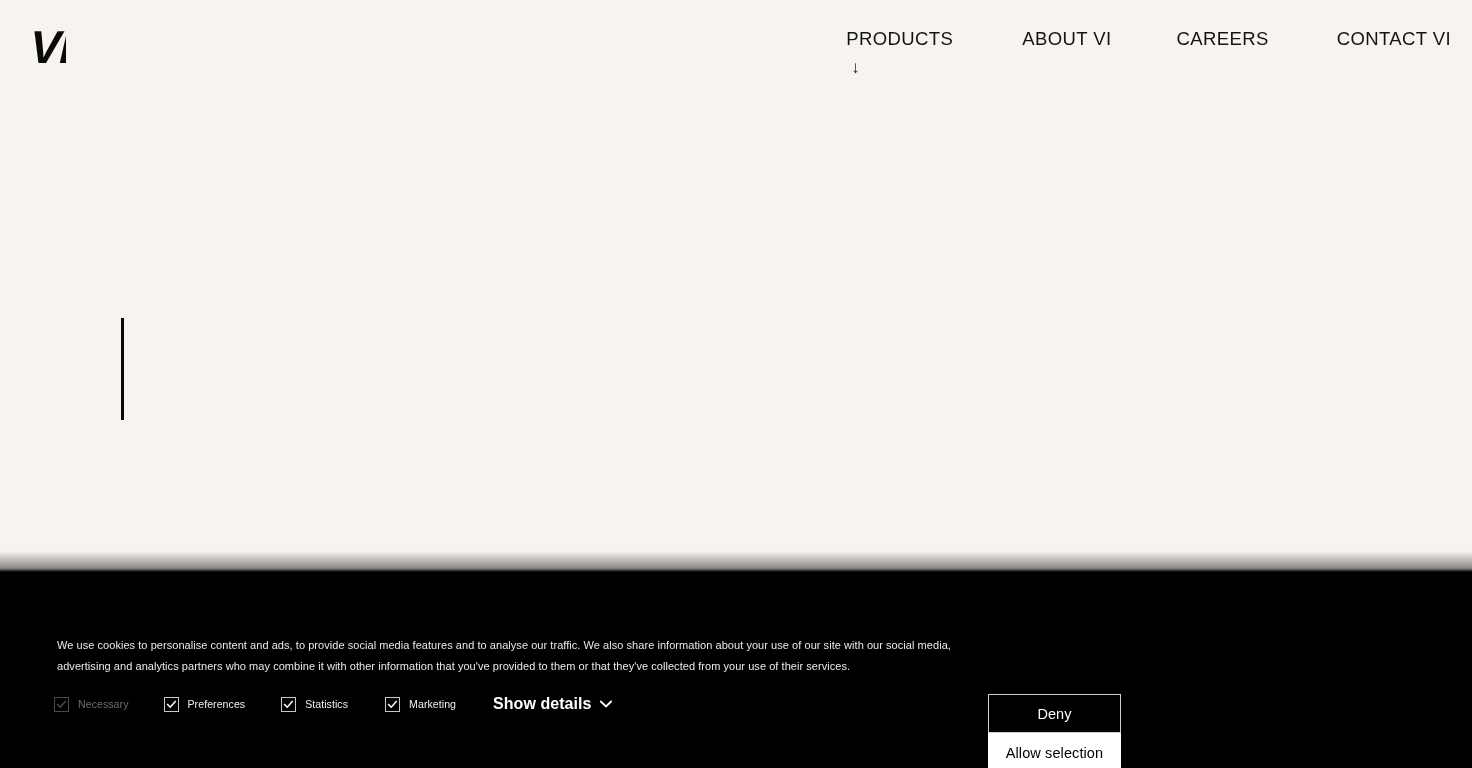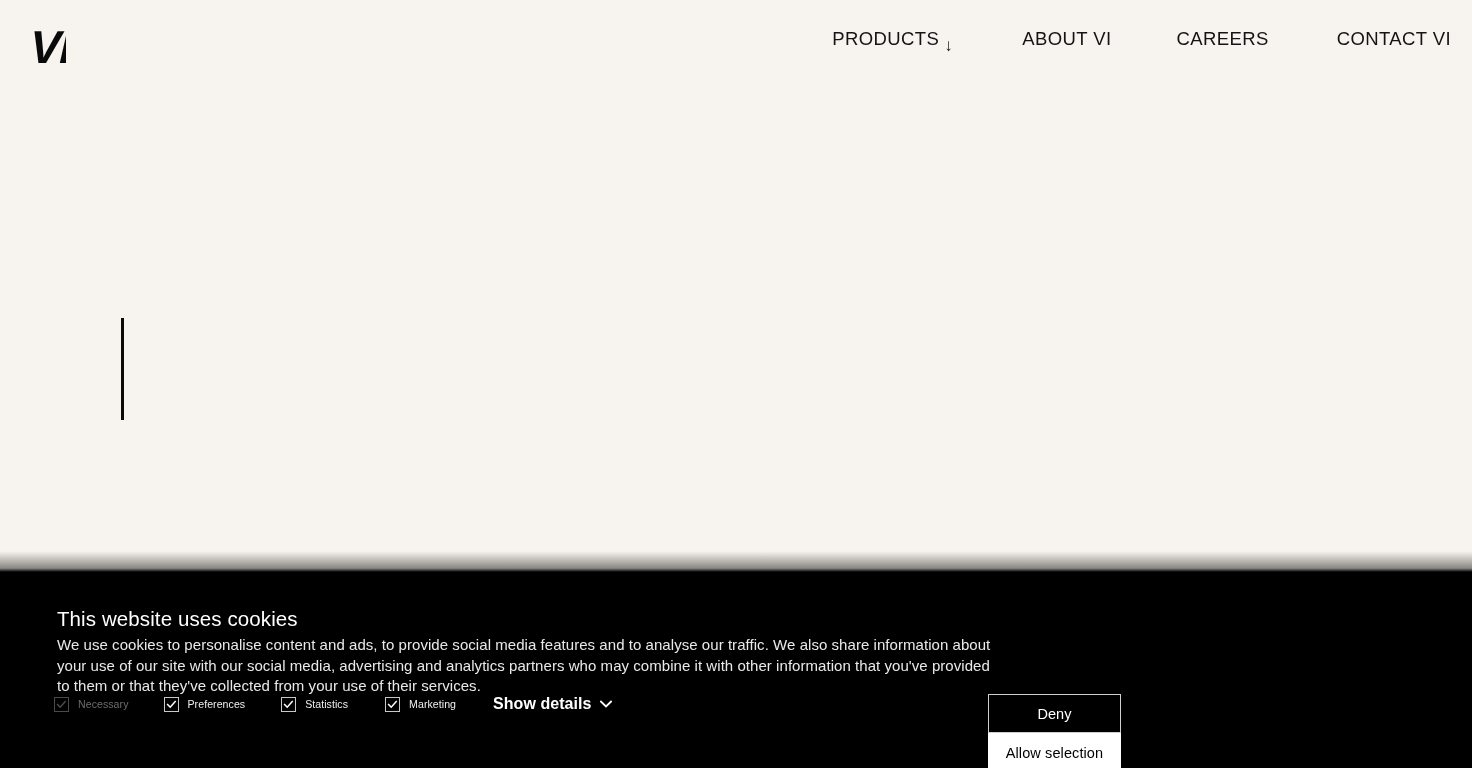--- a/index.html
+++ b/index.html
@@ -61,20 +61,21 @@
     display: inline-flex;
     align-items: flex-start;
     color: #141414;
     font-size: 18.5px;
     letter-spacing: 0.4px;
     font-weight: 400;
     white-space: nowrap;
     text-decoration: none;
     cursor: pointer;
     padding: 0;
+    flex-direction: column;
   }
   .nav-item + .nav-item { margin-left: 0; }
   #nav-products { margin-right: 69px; }
   #nav-about    { margin-right: 65px; }
   #nav-careers  { margin-right: 68px; }
 
   .nav-arrow {
     display: inline-block;
     font-size: 17px;
     line-height: 1;
@@ -134,21 +135,21 @@
     color: #ffffff;
     letter-spacing: 0.1px;
     line-height: 26px;
   }
 
   #cookie-body {
     position: absolute;
     left: 57px;
     top: 63px;
     width: 945px;
-    font-size: 15px;
+    font-size: 11px;
     line-height: 20.5px;
     color: #e9e9e9;
     font-weight: 400;
     letter-spacing: 0.05px;
   }
 
   
   #consent-options {
     position: absolute;
     left: 54px;
@@ -284,21 +285,20 @@
 </header>
 
 <main id="hero">
   <div id="text-caret"></div>
 </main>
 
 <div id="cookie-fade"></div>
 
 <section id="cookie-banner">
 
-  <h2 id="cookie-title">This website uses cookies</h2>
 
   <p id="cookie-body">We use cookies to personalise content and ads, to provide social media features and to analyse our traffic. We also share information about your use of our site with our social media, advertising and analytics partners who may combine it with other information that you've provided to them or that they've collected from your use of their services.</p>
 
   <div id="consent-options">
 
     <label class="consent-item disabled" id="opt-necessary">
       <span class="checkbox">
         <svg width="11" height="11" viewBox="0 0 11 11" aria-hidden="true">
           <path d="M1.6 5.6 L4.2 8.2 L9.2 2.6" fill="none" stroke-width="1.5" stroke-linecap="square"></path>
         </svg>

